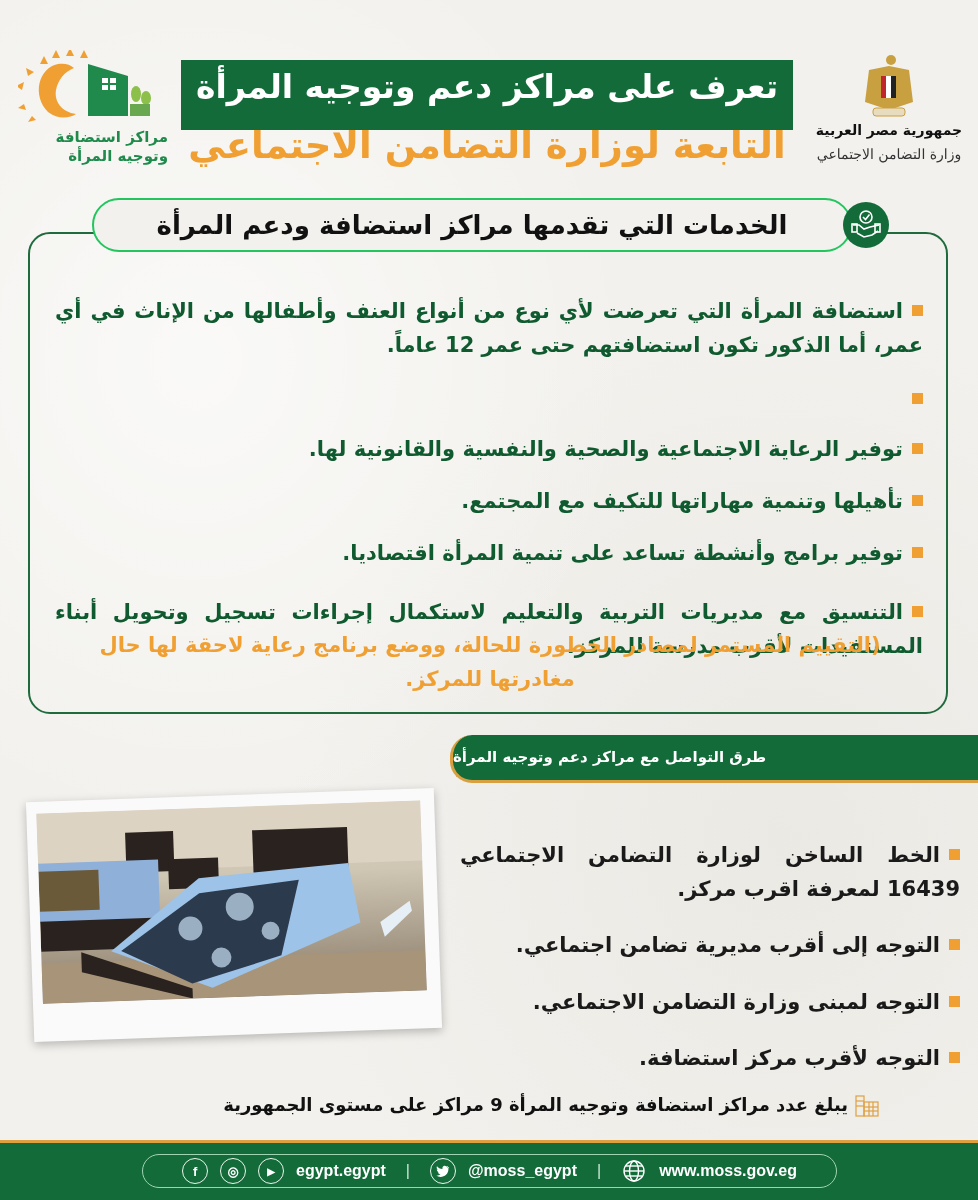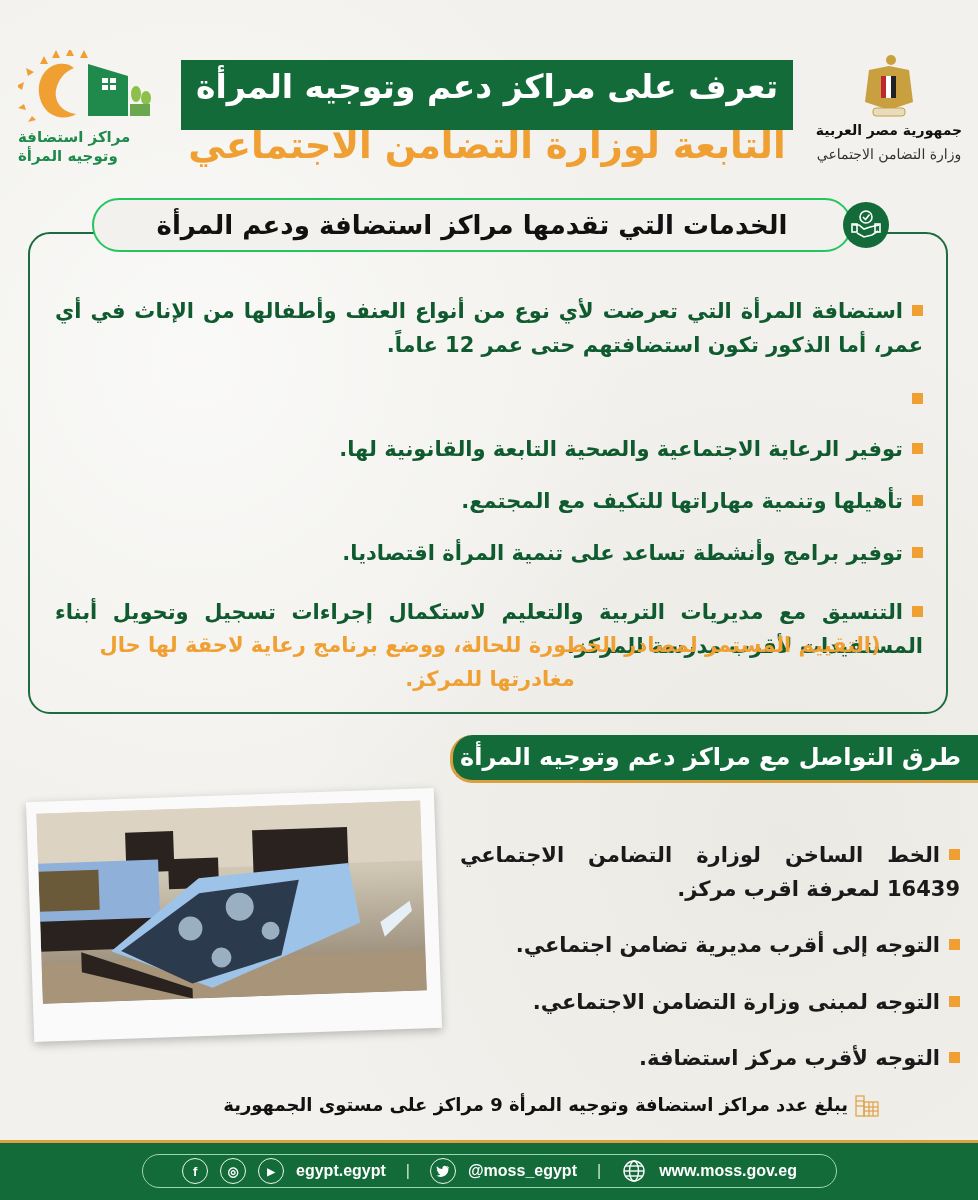--- a/index.html
+++ b/index.html
@@ -12,21 +12,21 @@
       radial-gradient(ellipse at 80% 70%, rgba(230,228,222,0.6) 0, rgba(230,228,222,0) 45%);
     font-family: "DejaVu Sans", sans-serif;
     color: #1a1a1a;
   }
   .abs { position: absolute; }
 
   
   #logo-left { left: 18px; top: 50px; width: 150px; height: 120px; }
   #logo-left .logo-text {
     position: absolute; left: 0; top: 78px; width: 150px;
-    direction: rtl; text-align: left; color: #1f8a4c;
+    direction: rtl; text-align: right; color: #1f8a4c;
     font-weight: bold; font-size: 15px; line-height: 19px;
   }
   #title-banner {
     left: 181px; top: 60px; width: 612px; height: 70px;
     background: #146b3a; color: #fff; direction: rtl; text-align: center;
     font-weight: bold; font-size: 33px; line-height: 54px;
   }
   #title-sub {
     left: 181px; top: 118px; width: 612px; height: 56px;
     color: #f0a033; direction: rtl; text-align: center;
@@ -71,22 +71,22 @@
   #services-note {
     left: 90px; top: 628px; width: 800px; direction: rtl; text-align: center;
     color: #f0a033; font-weight: bold; font-size: 21px; line-height: 34px;
   }
 
   
   #contact-banner {
     left: 450px; top: 735px; width: 528px; height: 48px;
     background: #146b3a; color: #fff; border-radius: 22px 0 0 22px;
     border-bottom: 3px solid #d9a040; border-left: 3px solid #d9a040;
-    direction: rtl; text-align: right; padding-right: 17px;
-    font-weight: bold; font-size: 24px; line-height: 44px;
+    direction: rtl; text-align: left; padding-right: 17px;
+    font-weight: bold; font-size: 15px; line-height: 44px;
   }
   #photo-frame {
     left: 30px; top: 795px; width: 408px; height: 240px;
     background: #fafafa; transform: rotate(-2deg);
     box-shadow: 0 3px 10px rgba(0,0,0,0.25);
   }
   #photo {
     position: absolute; left: 10px; top: 12px; width: 384px; height: 190px;
     background: linear-gradient(180deg, #d9cfbf 0%, #cfc6b4 35%, #8a7c69 100%);
     overflow: hidden;
@@ -176,21 +176,21 @@
 </div>
 
 <div id="services-list" class="abs list">
   <div class="item" style="top:0">
     <span class="bullet"></span><span>استضافة المرأة التي تعرضت لأي نوع من أنواع العنف وأطفالها من الإناث في أي عمر، أما الذكور تكون استضافتهم حتى عمر 12 عاماً.</span>
   </div>
   <div class="item" style="top:88px">
     <span class="bullet"></span>
   </div>
   <div class="item" style="top:138px">
-    <span class="bullet"></span><span>توفير الرعاية الاجتماعية والصحية التابعة والقانونية لها.</span>
+    <span class="bullet"></span><span>توفير الرعاية الاجتماعية والصحية والنفسية والقانونية لها.</span>
   </div>
   <div class="item" style="top:242px">
     <span class="bullet"></span><span>توفير برامج وأنشطة تساعد على تنمية المرأة اقتصاديا.</span>
   </div>
   <div class="item" style="top:190px">
     <span class="bullet"></span><span>تأهيلها وتنمية مهاراتها للتكيف مع المجتمع.</span>
   </div>
   <div class="item" style="top:301px">
     <span class="bullet"></span><span>التنسيق مع مديريات التربية والتعليم لاستكمال إجراءات تسجيل وتحويل أبناء المستفيدات لأقرب مدرسة للمركز.</span>
   </div>

